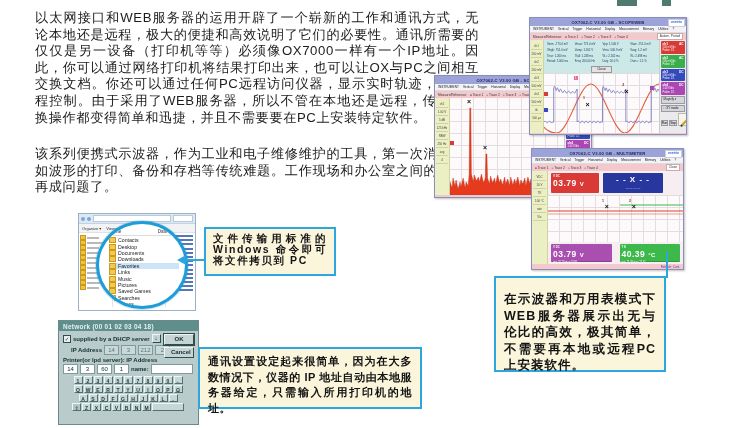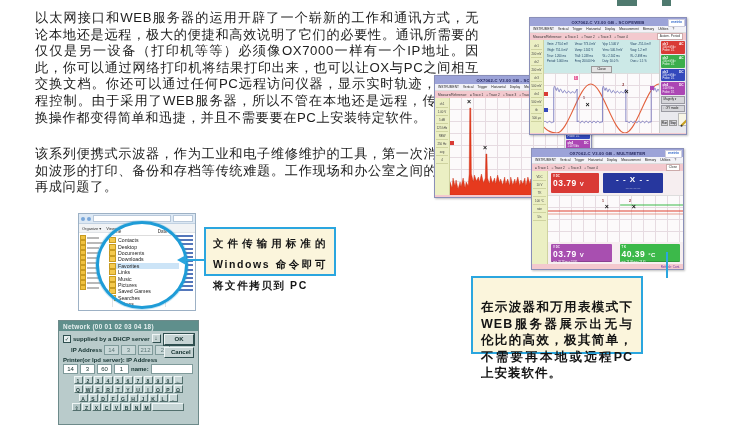--- a/index.html
+++ b/index.html
@@ -5,23 +5,23 @@
   html,body{margin:0;padding:0;background:#fff;}
   .page{position:relative;width:747px;height:428px;background:#fff;overflow:hidden;
         font-family:"Liberation Sans","DejaVu Sans",sans-serif;}
   
   .para{position:absolute;left:35px;width:444px;margin:0;font-size:13.2px;line-height:16.6px;
         color:#1c1c1c;font-weight:500;letter-spacing:.6px;text-align:justify;}
   .p1{top:10px;} .p2{top:146px;}
   
   .callout{position:absolute;background:#FBF5DC;border:2px solid #2BA6DF;color:#141414;
            font-weight:700;text-align:justify;box-sizing:border-box;}
-  .c1{left:204px;top:227px;width:132px;height:49px;padding:4px 7px;font-size:10.5px;line-height:21px;letter-spacing:1.6px;}
+  .c1{left:204px;top:227px;width:132px;height:49px;padding:4px 7px;font-size:10.5px;line-height:11px;letter-spacing:1.6px;}
   .c2{left:198px;top:347px;width:224px;height:62px;padding:5px 8px;font-size:11px;line-height:15.5px;letter-spacing:.4px;}
-  .c3{left:471px;top:276px;width:172px;height:78px;padding:21px 8px;font-size:12.5px;line-height:16.5px;letter-spacing:1px;z-index:6;}
+  .c3{left:494px;top:276px;width:172px;height:96px;padding:13px 8px;font-size:12.5px;line-height:16.5px;letter-spacing:1px;z-index:6;}
   .arrow-line{position:absolute;left:186px;top:259px;width:19px;height:2px;background:#2BA6DF;z-index:5;}
   .arrow-head{position:absolute;left:177px;top:255px;width:0;height:0;border-right:9px solid #2BA6DF;
               border-top:5px solid transparent;border-bottom:5px solid transparent;z-index:5;}
   .connector3{position:absolute;left:666px;top:252px;width:2px;height:26px;background:#2BA6DF;z-index:5;}
   .edge-chip{position:absolute;top:0;height:6px;background:#4F7A6F;}
   .chipA{left:617px;width:20px;} .chipB{left:662px;width:9px;}
   
   .explorer{position:absolute;left:78px;top:213px;width:118px;height:98px;background:#fff;
             border:1px solid #9db1c5;box-sizing:border-box;overflow:hidden;}
   .ex-chrome{height:9px;background:#dce8f4;border-bottom:1px solid #c2d2e2;display:flex;align-items:center;gap:2px;padding:0 2px;}
@@ -409,20 +409,23 @@
             <span class="key">V</span>
             <span class="key">B</span>
             <span class="key">N</span>
             <span class="key">M</span>
             <span class="key key-space"></span>
           </div>
         </div>
     </div>
   </div>
 
+  <div class="callout c2">
+    <span>通讯设置设定起来很简单，因为在大多数情况下，仪器的 IP 地址自动由本地服务器给定，只需输入所用打印机的地址。</span>
+  </div>
 
   <div class="win winB">
     <div class="titlebar">
       <span class="tb-text">OX7062-C V3.00 GB - SCOPEWEB</span>
       <span class="logo">metrix</span>
     </div>
     <div class="menurow menu-bind">
         <span class="menu-item">INSTRUMENT</span>
         <span class="menu-item">Vertical</span>
         <span class="menu-item">Trigger</span>

